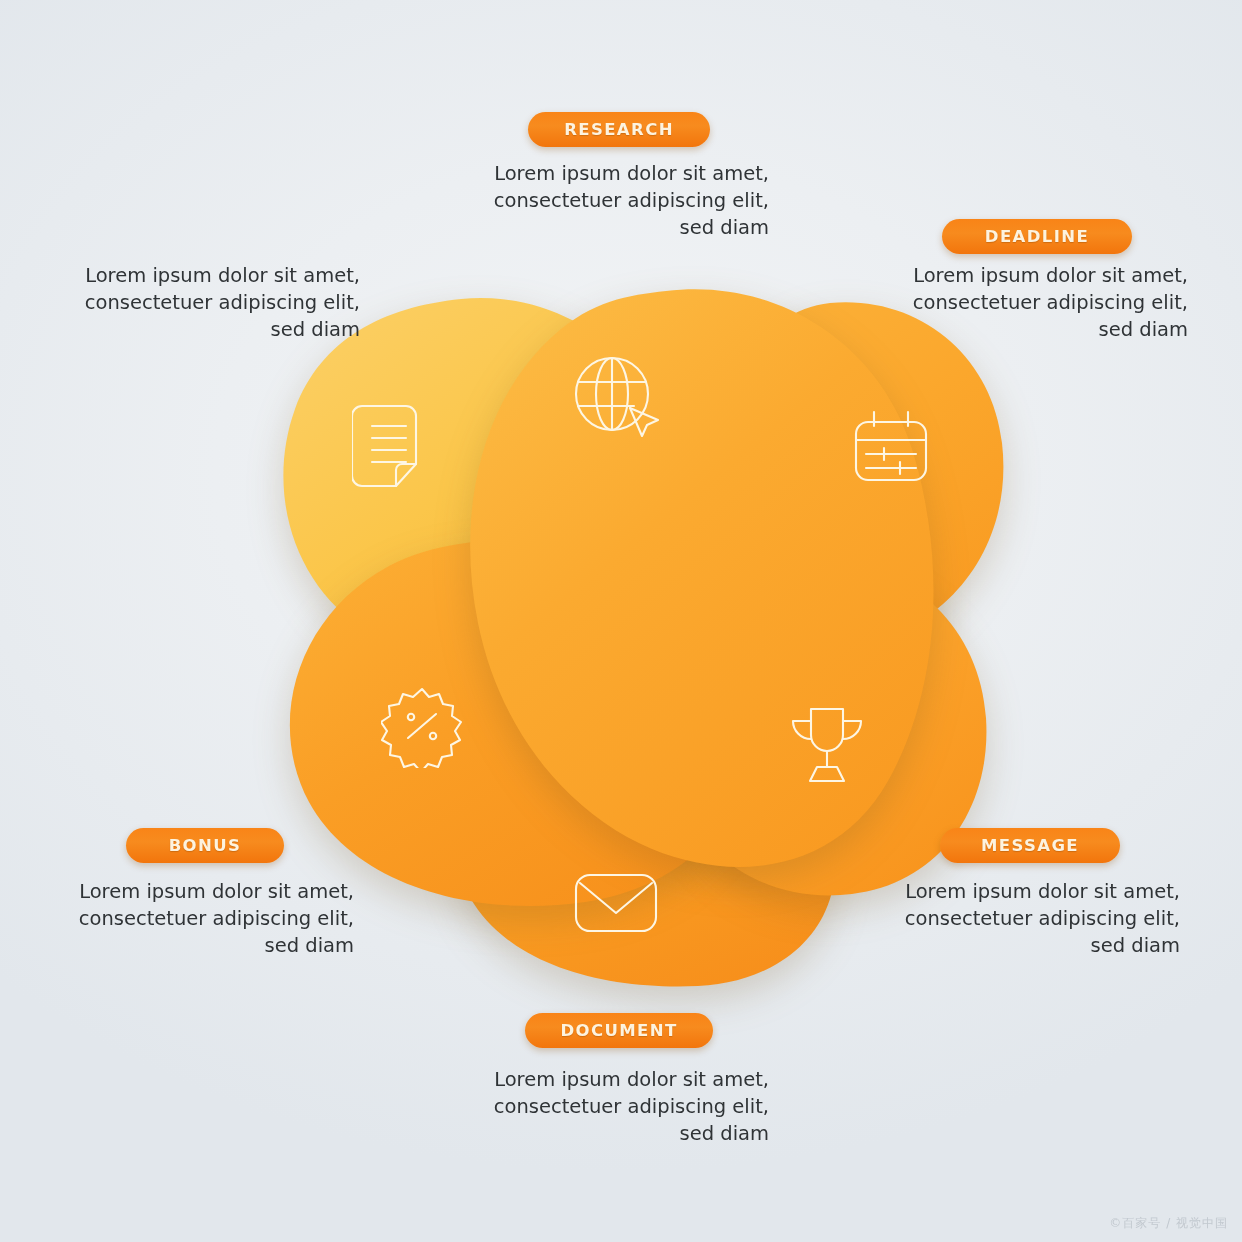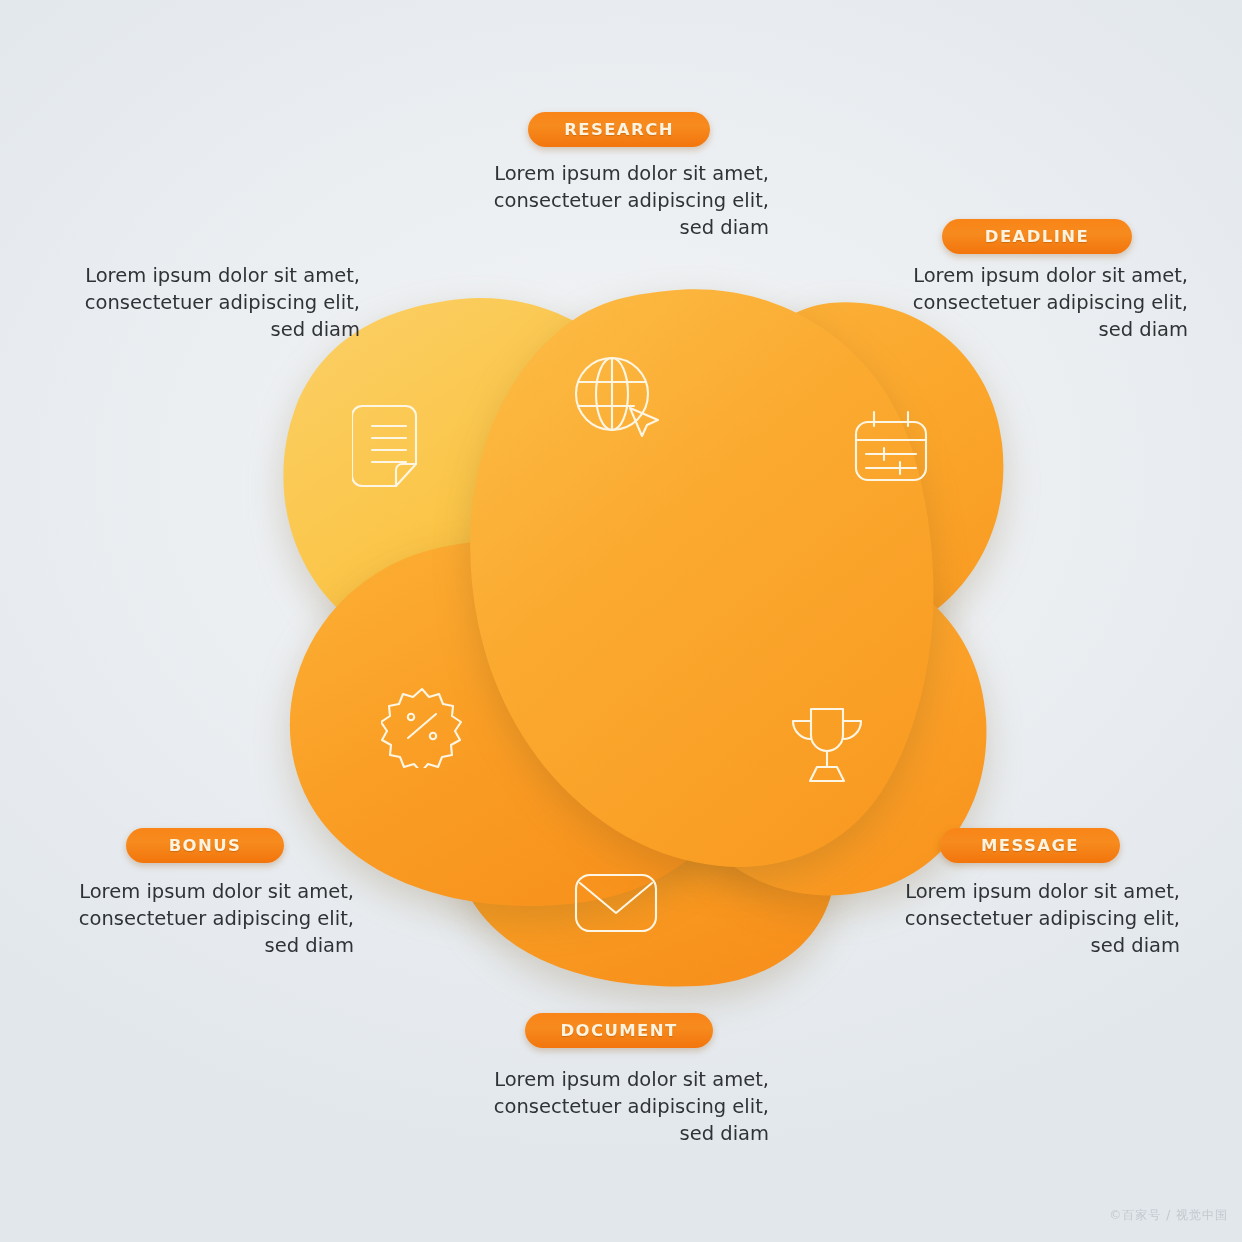--- a/index.html
+++ b/index.html
@@ -97,21 +97,21 @@
     stroke: #fdf6e4;
     fill: none;
     stroke-width: 2.1;
     stroke-linecap: round;
     stroke-linejoin: round;
   }
 
   .watermark {
     position: absolute;
     right: 14px;
-    bottom: 18px;
+    bottom: 10px;
     font-size: 12px;
     color: rgba(120, 130, 140, 0.30);
     letter-spacing: 1px;
     font-family: "DejaVu Sans", sans-serif;
   }
 </style>
 </head>
 <body>
 
 <div class="stage">

